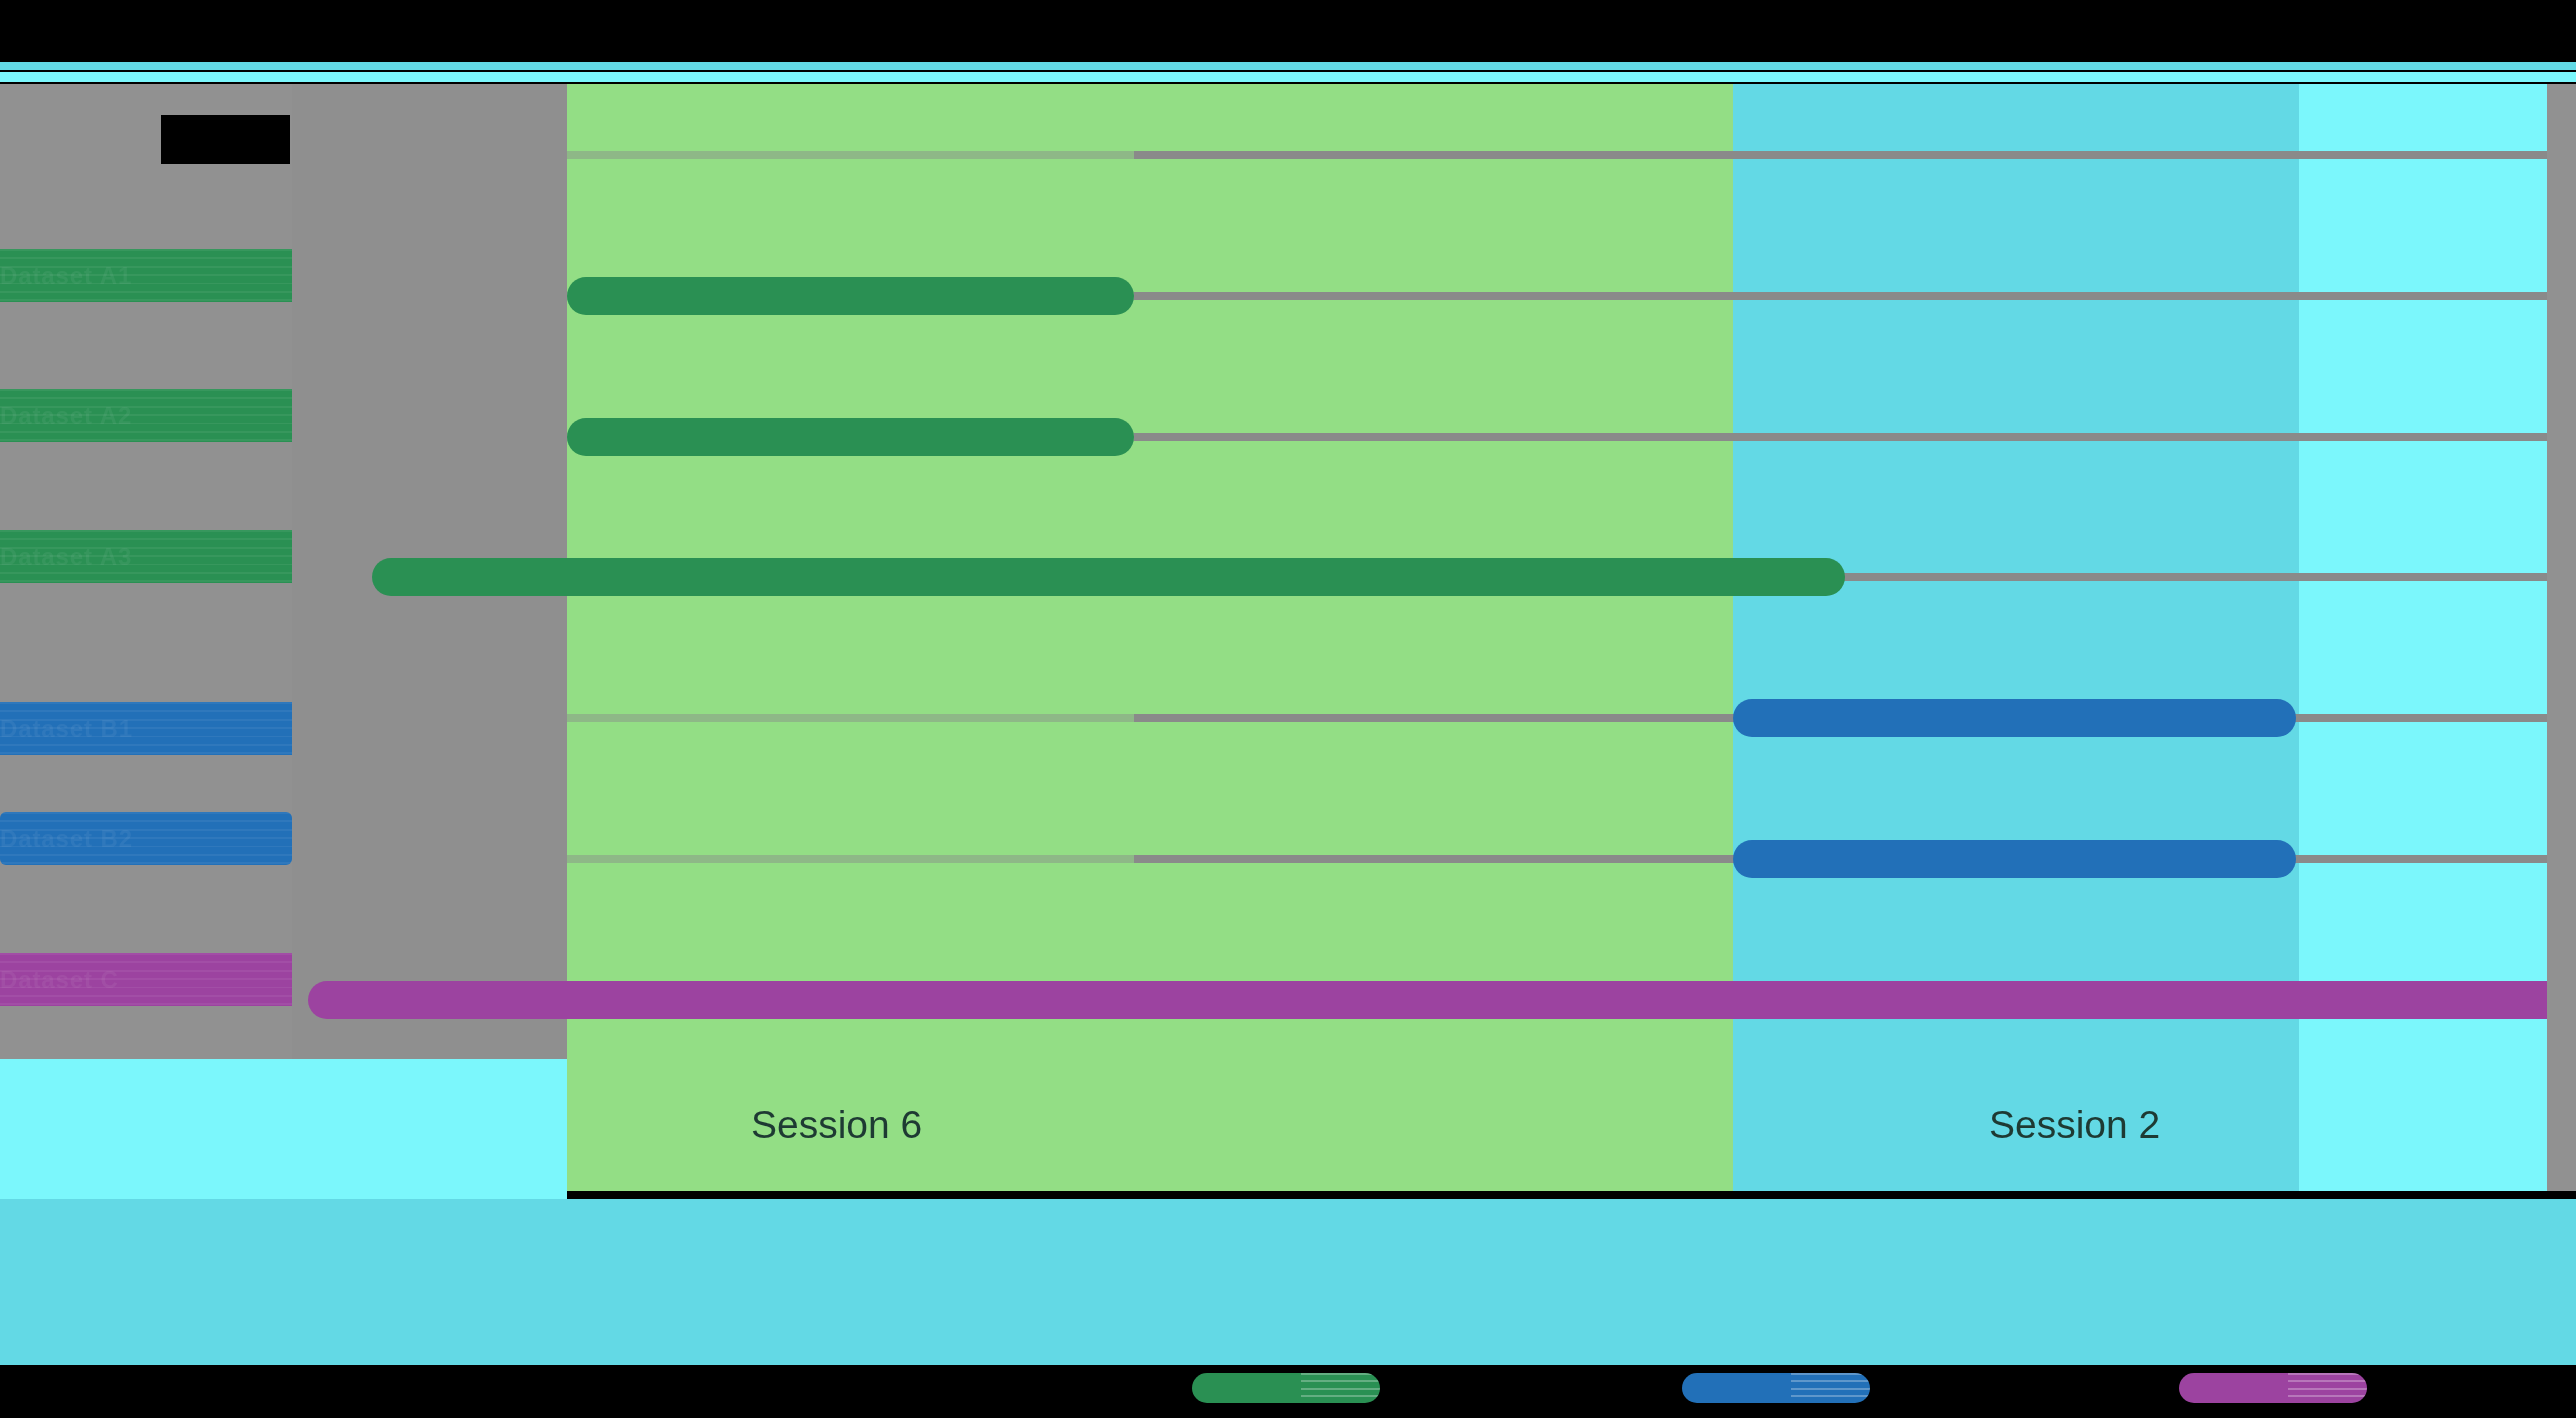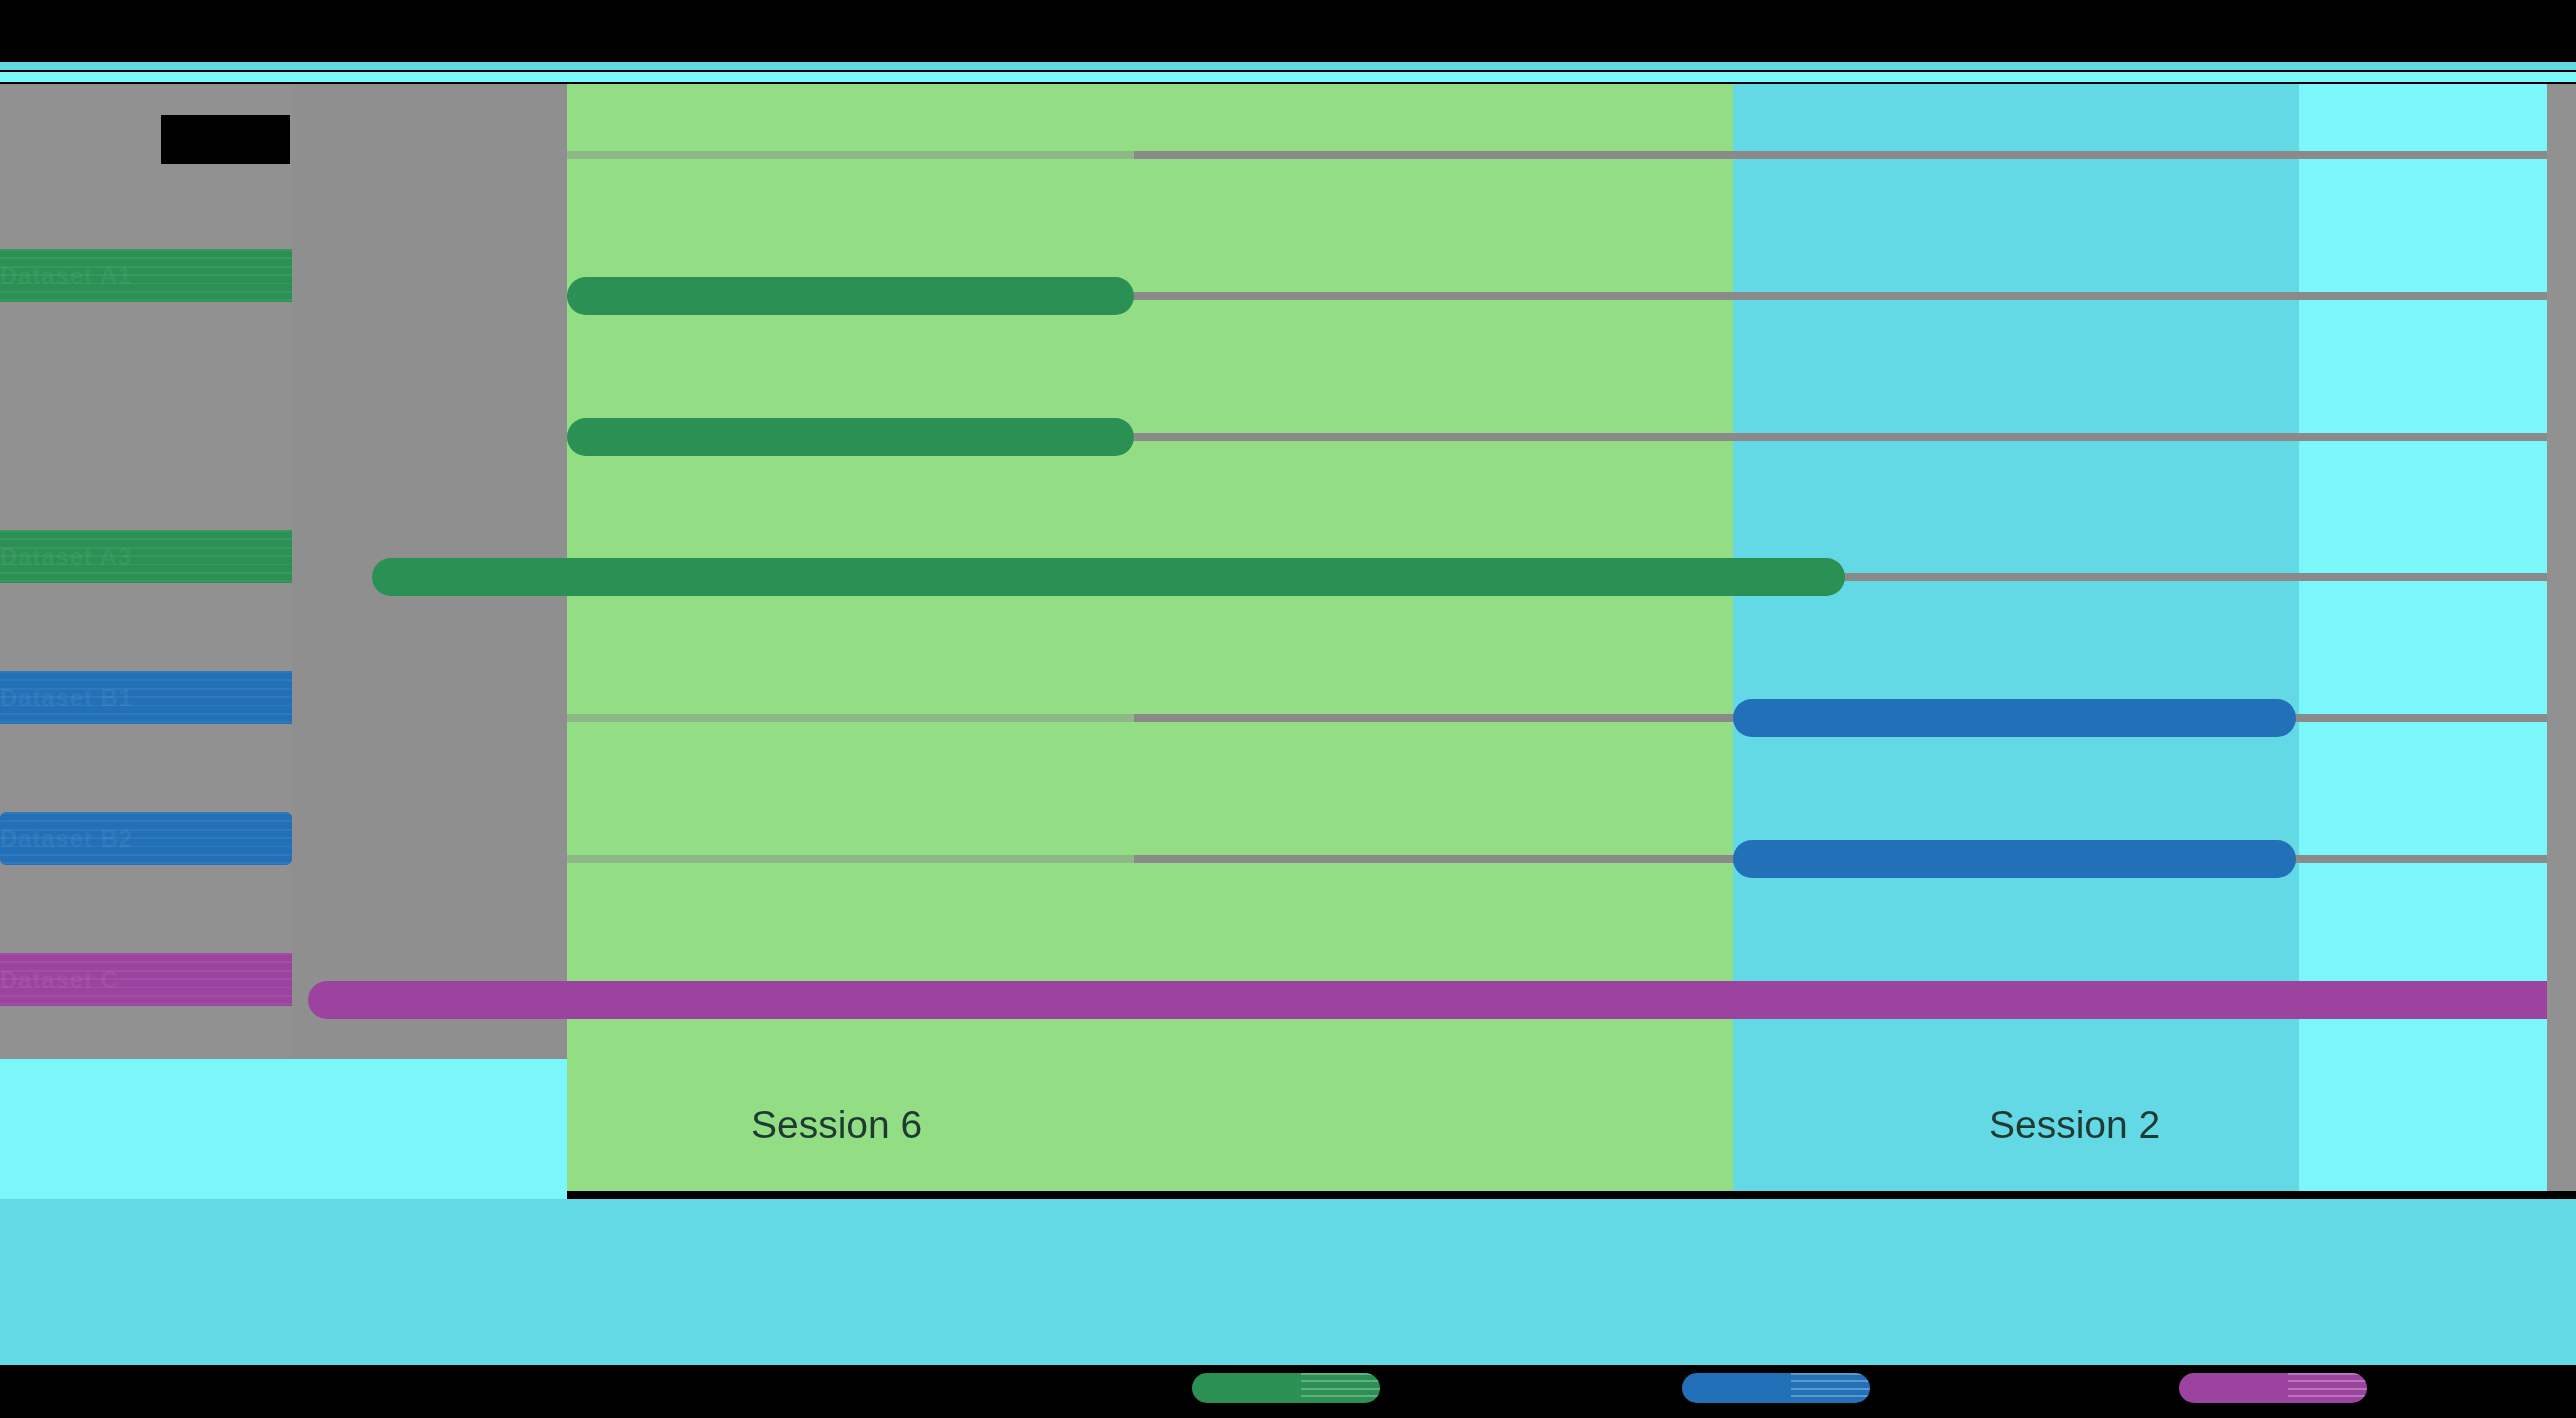--- a/index.html
+++ b/index.html
@@ -303,25 +303,29 @@
       <div class="track" style="left:567px;width:1980px;"></div>
       <div class="bar magenta" style="left:308px;width:2268px;"></div>
     </div>
 
   </div>
 
   <div class="row-label green" style="top:249px;">
     <div class="redact">Dataset A1</div>
     <div class="noise"></div>
   </div>
+  <div class="row-label green" style="top:389px;">
+    <div class="redact">Dataset A2</div>
+    <div class="noise"></div>
+  </div>
   <div class="row-label green" style="top:530px;">
     <div class="redact">Dataset A3</div>
     <div class="noise"></div>
   </div>
-  <div class="row-label blue" style="top:671px;">
+  <div class="row-label blue" style="top:702px;">
     <div class="redact">Dataset B1</div>
     <div class="noise"></div>
   </div>
   <div class="row-label blue" style="top:812px;border-radius:6px;">
     <div class="redact">Dataset B2</div>
     <div class="noise"></div>
   </div>
   <div class="row-label magenta" style="top:953px;">
     <div class="redact">Dataset C</div>
     <div class="noise"></div>

